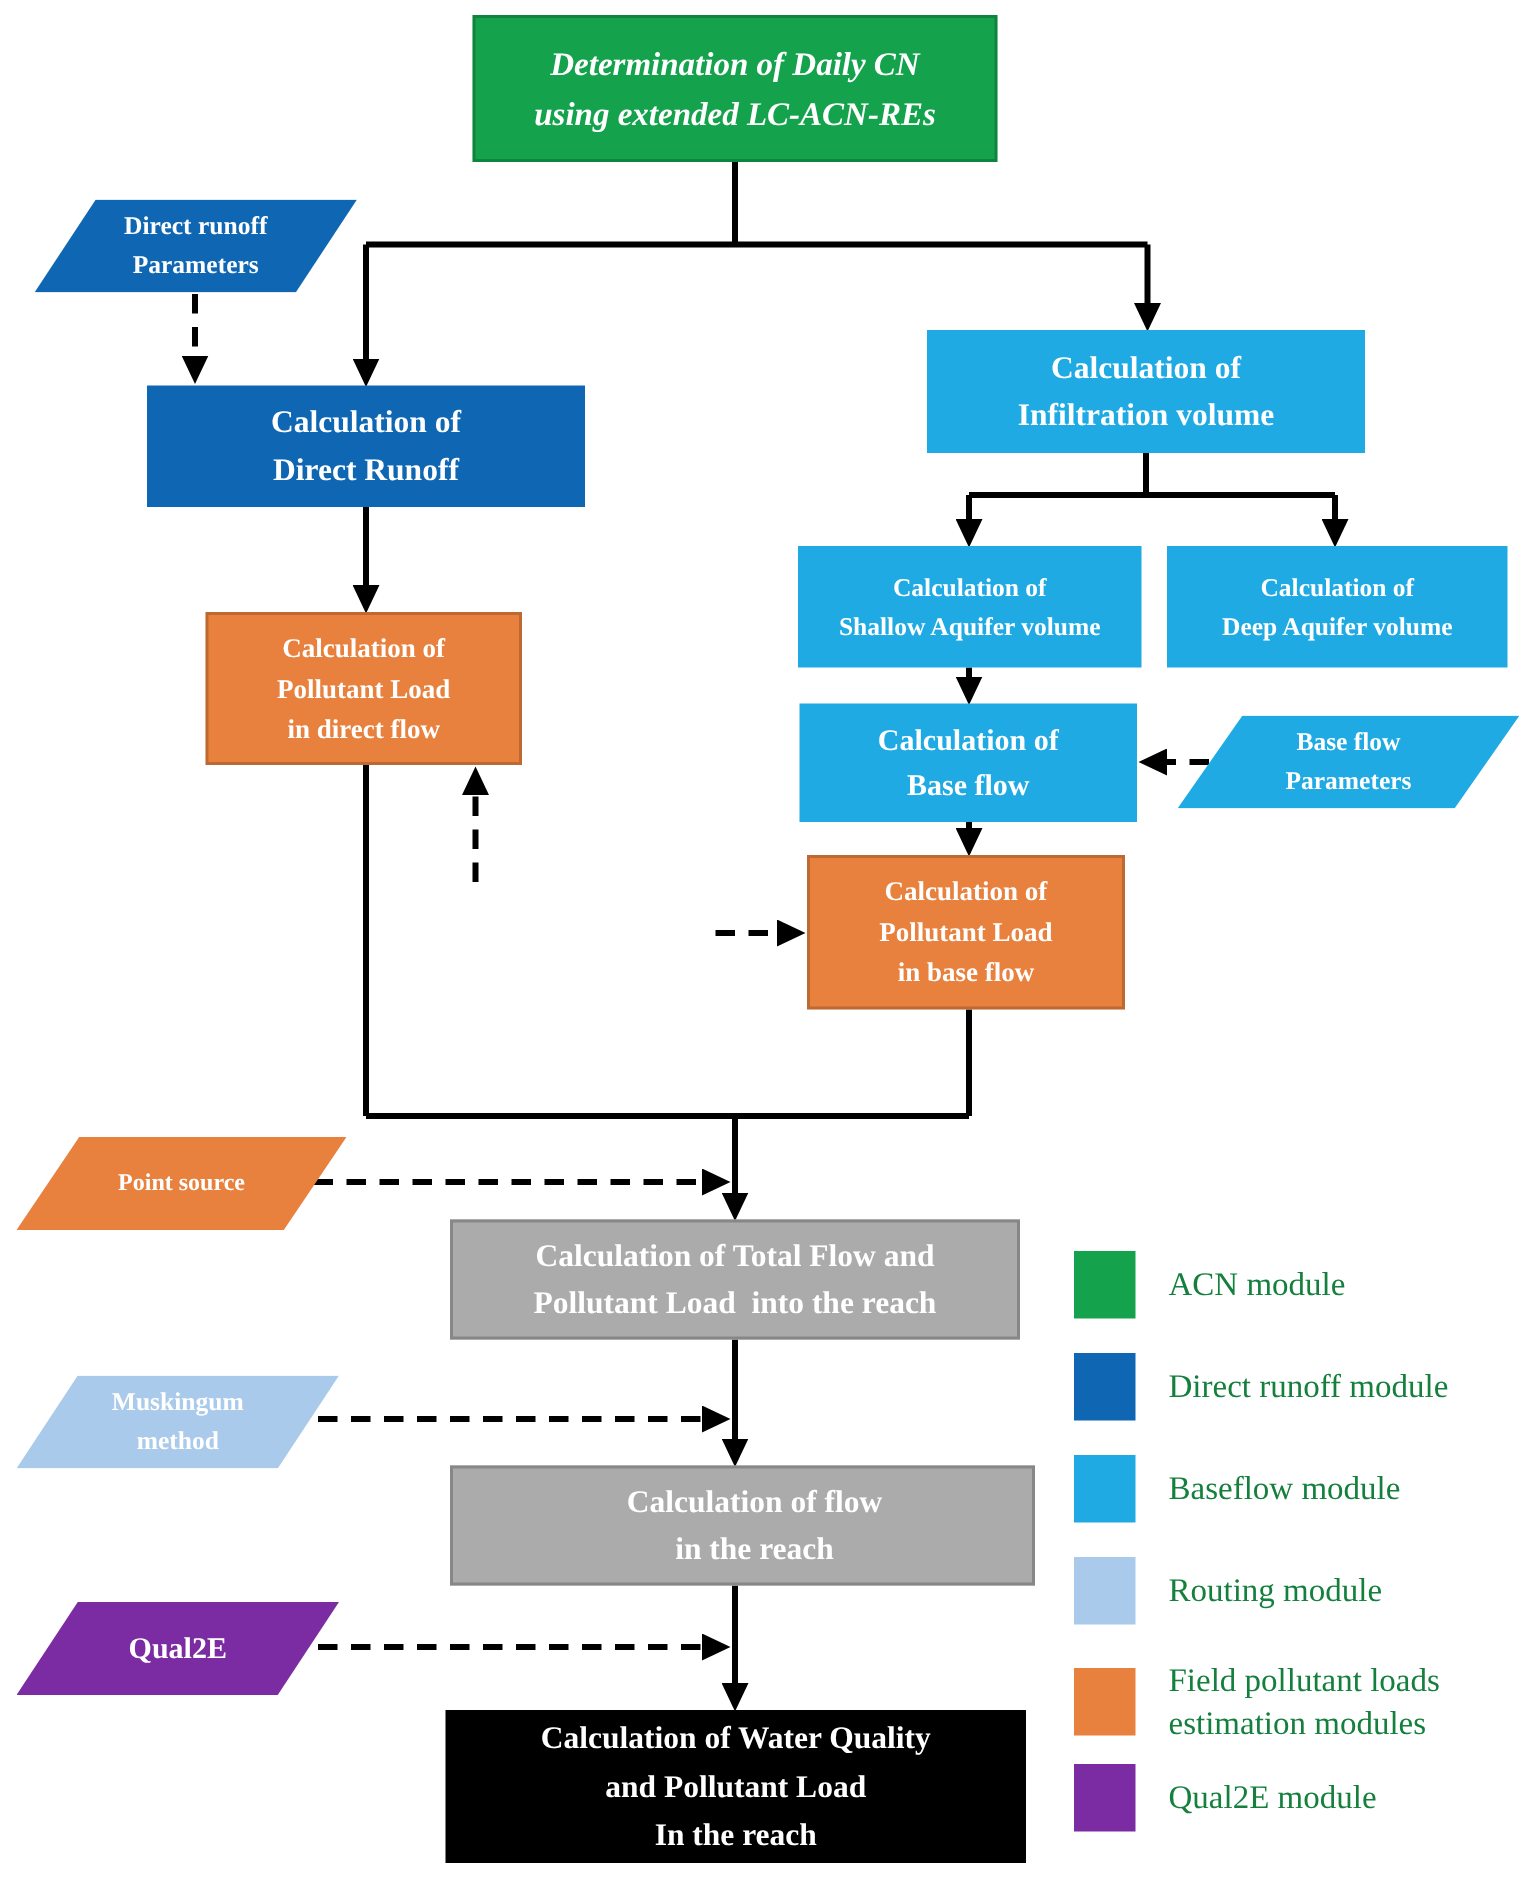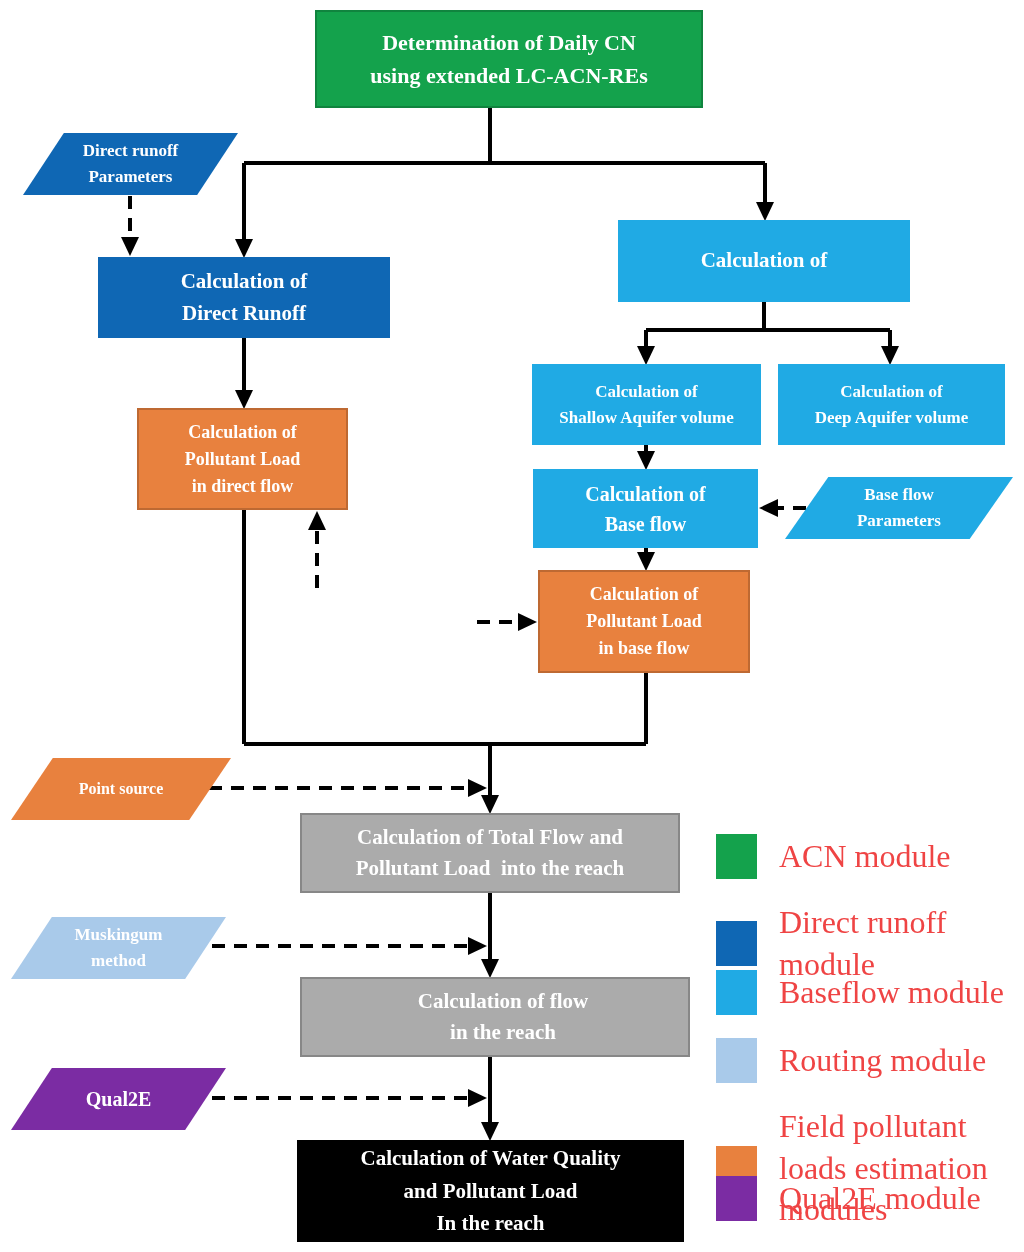--- a/index.html
+++ b/index.html
@@ -13,42 +13,42 @@
     position:absolute; z-index:1; display:flex; flex-direction:column;
     align-items:center; justify-content:center; text-align:center;
     color:#ffffff; font-weight:bold; box-sizing:border-box; line-height:1.5;
   }
   .node .ln { white-space:pre; }
 
   .pgram { clip-path:polygon(19% 0, 100% 0, 81% 100%, 0 100%); }
   .tab   { clip-path:polygon(0 0, calc(100% - 24px) 0, 100% 24px, 100% 100%, 24px 100%, 0 calc(100% - 24px)); }
 
   
-  #n-dailycn    { left:315px; top:10px;  width:388px; height:98px;  font-size:22px; border:2px solid rgba(0,0,0,.18); }
+  #n-dailycn    { left:315px; top:10px;  width:350px; height:98px;  font-size:22px; border:2px solid rgba(0,0,0,.18);font-style:italic; }
   #n-drparams   { left:23px;  top:133px; width:215px; height:62px;  font-size:17px; line-height:1.55; }
   #n-calcdr     { left:98px;  top:257px; width:292px; height:81px;  font-size:21px; }
   #n-calcinf    { left:618px; top:220px; width:292px; height:82px;  font-size:21px; }
   #n-shallow    { left:532px; top:364px; width:229px; height:81px;  font-size:17px; }
   #n-deep       { left:778px; top:364px; width:227px; height:81px;  font-size:17px; }
   #n-baseflow   { left:533px; top:469px; width:225px; height:79px;  font-size:20px; }
   #n-bfparams   { left:785px; top:477px; width:228px; height:62px;  font-size:17px; line-height:1.55; }
   #n-polldirect { left:137px; top:408px; width:211px; height:102px; font-size:18px; border:2px solid rgba(0,0,0,.18); }
   #n-emc        { left:298px; top:590px; width:177px; height:63px;  font-size:16.5px; line-height:1.45; }
   #n-pollbase   { left:538px; top:570px; width:212px; height:103px; font-size:18px; border:2px solid rgba(0,0,0,.18); }
   #n-pointsource{ left:11px;  top:758px; width:220px; height:62px;  font-size:16px; }
   #n-gray1      { left:300px; top:813px; width:380px; height:80px;  font-size:21px; border:2px solid #878787; }
   #n-muskingum  { left:11px;  top:917px; width:215px; height:62px;  font-size:17px; line-height:1.55; }
   #n-gray2      { left:300px; top:977px; width:390px; height:80px;  font-size:21px; border:2px solid #878787;padding-left:16px; }
   #n-qual2e     { left:11px;  top:1068px;width:215px; height:62px;  font-size:20px; }
   #n-gray3      { left:297px; top:1140px;width:387px; height:102px; font-size:21px; line-height:1.55; }
 
   
   .legend-row { position:absolute; z-index:1; display:flex; align-items:center; }
   .swatch { display:inline-block; width:41px; height:45px; flex:0 0 41px; }
-  .legend-label { margin-left:22px; font-size:32px; color:#ef4444; font-weight:normal; line-height:1.3; }
+  .legend-label { margin-left:22px; font-size:22px; color:#15803d; font-weight:normal; line-height:1.3; }
   #lg-0 { left:716px; top:834px; }
   #lg-1 { left:716px; top:902px; }
   #lg-2 { left:716px; top:970px; }
   #lg-3 { left:716px; top:1038px; }
   #lg-4 { left:716px; top:1106px; } #lg-4 .legend-label { width:250px; }
   #lg-5 { left:716px; top:1176px; }
 </style>
 </head>
 <body>
 
@@ -96,20 +96,21 @@
     <div class="ln">Parameters</div>
   </div>
 
   <div class="node" id="n-calcdr" style="background: rgb(15, 103, 180);">
     <div class="ln">Calculation of</div>
     <div class="ln">Direct Runoff</div>
   </div>
 
   <div class="node" id="n-calcinf" style="background: rgb(32, 170, 228);">
     <div class="ln">Calculation of</div>
+    <div class="ln">Infiltration volume</div>
   </div>
 
   <div class="node" id="n-shallow" style="background: rgb(32, 170, 228);">
     <div class="ln">Calculation of</div>
     <div class="ln">Shallow Aquifer volume</div>
   </div>
 
   <div class="node" id="n-deep" style="background: rgb(32, 170, 228);">
     <div class="ln">Calculation of</div>
     <div class="ln">Deep Aquifer volume</div>

